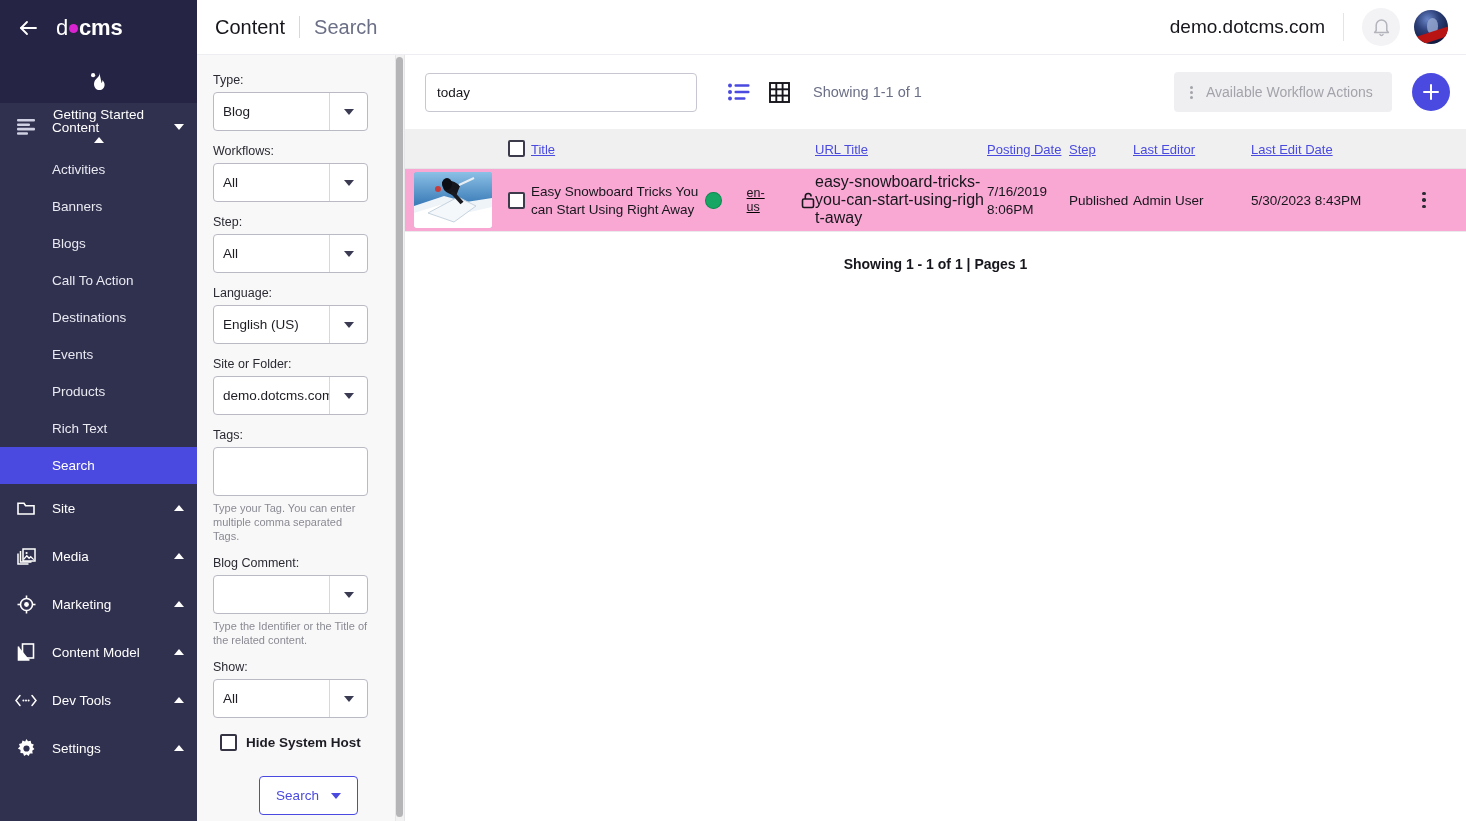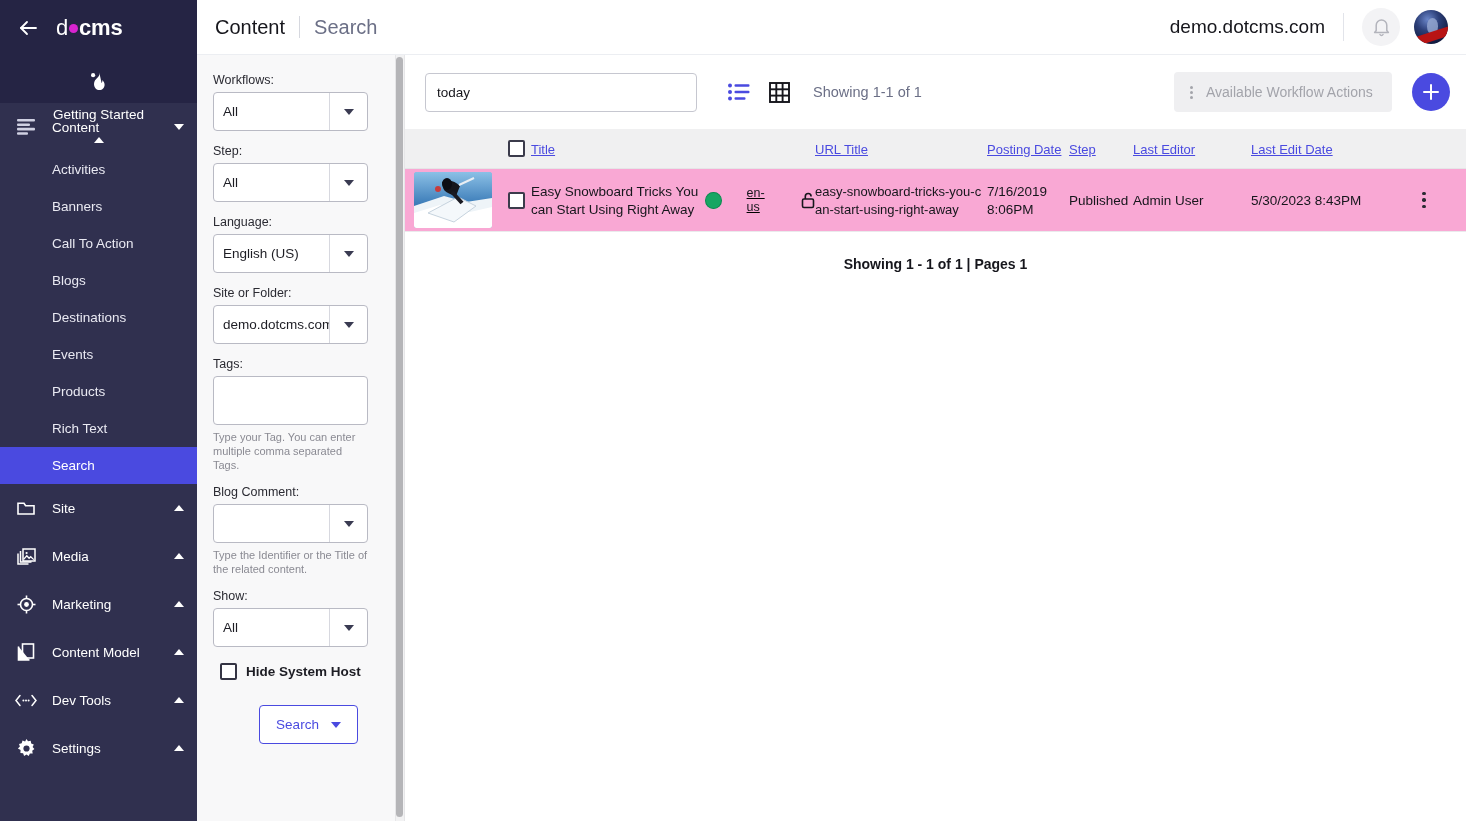--- a/index.html
+++ b/index.html
@@ -221,21 +221,21 @@
   }
   .thumb {
     width: 78px; height: 56px; border-radius: 3px; overflow:hidden;
     background: linear-gradient(180deg,#7fb4dd 0%, #4e8ec4 35%, #dfe9f0 58%, #f4f7fa 100%);
     position: relative;
   }
   .cell-title { font-size: 13.5px; color: #16161c; line-height: 16px; }
   .dot-green { width: 17px; height: 17px; border-radius: 50%; background: #17a663; border:1px solid #0d8b51; }
   .lang { font-size: 12.5px; color: #16161c; margin-left: 25px; }
   .lockwrap { margin-left: 24px; display:flex; align-items:center; }
-  .cell-url { font-size: 13px; color: #16161c; line-height: 16px; word-break: break-all; }
+  .cell-url { font-size: 16px; color: #16161c; line-height: 16px; word-break: break-all; }
   .cell-txt { font-size: 13.5px; color: #16161c; line-height: 16px; }
   .kebab { display:flex; flex-direction:column; align-items:center; gap:3px; cursor:pointer; }
   .kebab i { width:3.5px; height:3.5px; border-radius:50%; background:#2a2a32; display:block; }
   .pager {
     text-align: center; font-size: 14px; font-weight: 700; color: #16161c;
     padding-top: 24px;
   }
 </style>
 </head>
 <body>
@@ -286,24 +286,24 @@
         </span>
     </div>
 
     <div class="sb-item">
         <span>Activities</span>
       </div>
     <div class="sb-item">
         <span>Banners</span>
       </div>
     <div class="sb-item">
+        <span>Blogs</span>
+      </div>
+    <div class="sb-item">
         <span>Call To Action</span>
-      </div>
-    <div class="sb-item">
-        <span>Blogs</span>
       </div>
     <div class="sb-item">
         <span>Destinations</span>
       </div>
     <div class="sb-item">
         <span>Events</span>
       </div>
     <div class="sb-item">
         <span>Products</span>
       </div>
@@ -420,20 +420,29 @@
           </svg>
         </span>
         <span class="avatar"></span>
       </div>
     </header>
 
     <div class="body-area">
 
       <section class="filter-panel">
 
+        <div class="fld">
+          <div class="fld-label">Type:</div>
+          <div class="sel">
+            <span class="val">Blog</span>
+            <span class="arrowbox">
+                <span class="dtri"></span>
+              </span>
+          </div>
+        </div>
 
         <div class="fld">
           <div class="fld-label">Workflows:</div>
           <div class="sel">
             <span class="val">All</span>
             <span class="arrowbox">
                 <span class="dtri"></span>
               </span>
           </div>
         </div>

